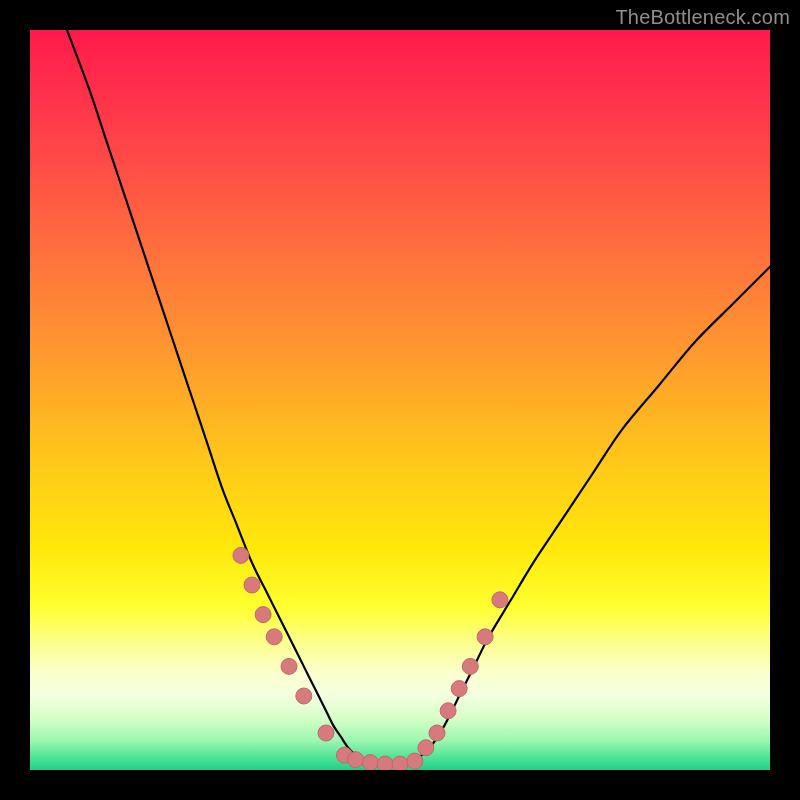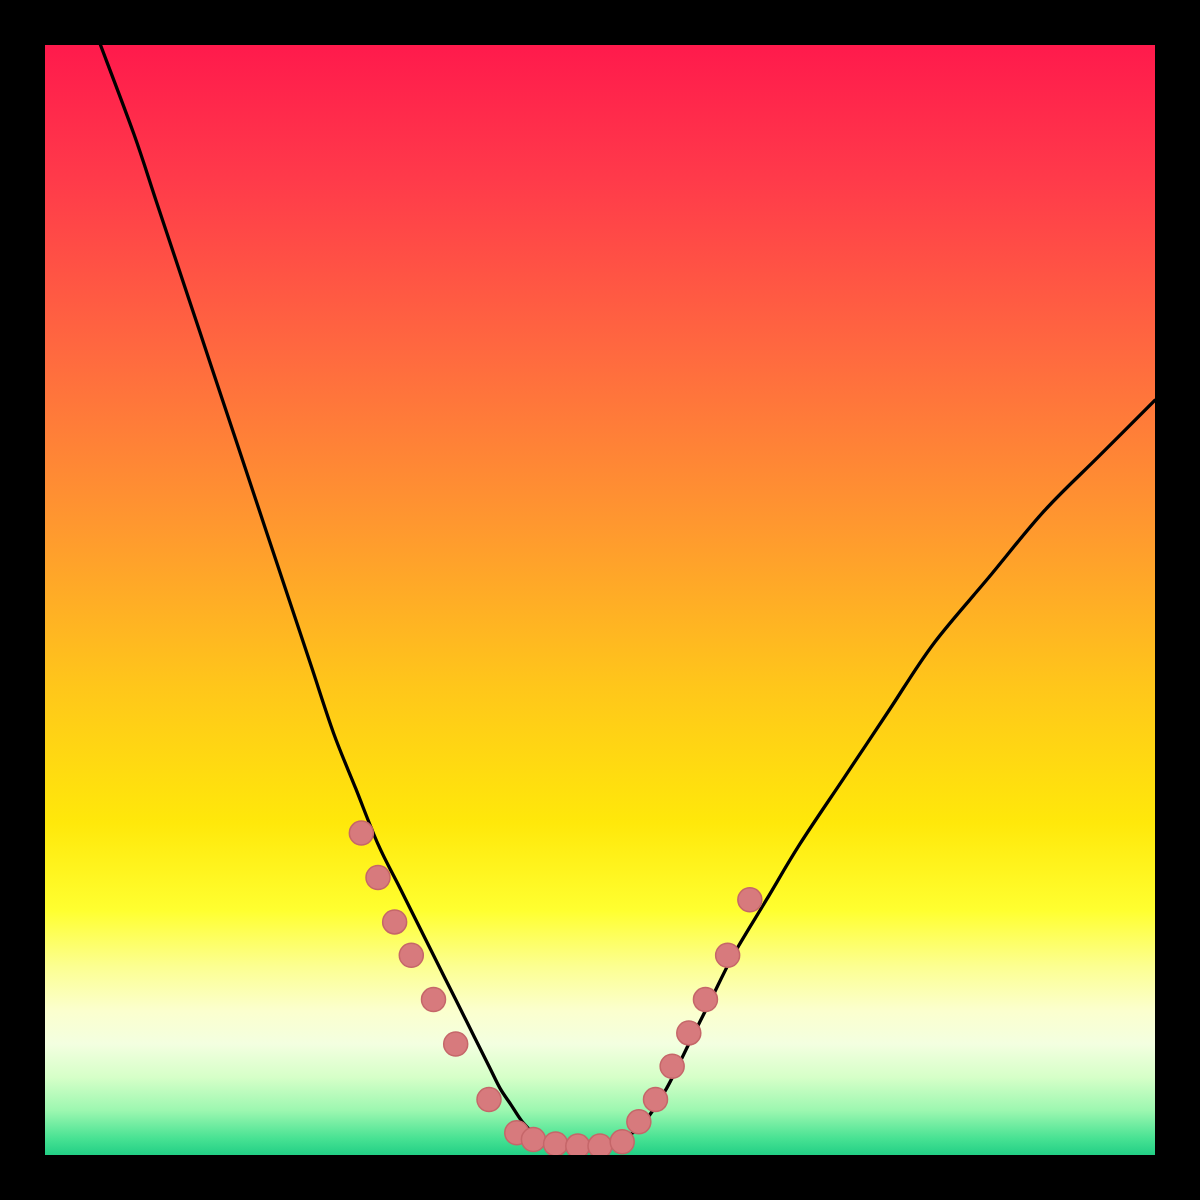--- a/index.html
+++ b/index.html
@@ -43,20 +43,21 @@
     left: 0; top: 0;
     width: 740px;
     height: 740px;
     overflow: visible;
   }
 </style>
 </head>
 <body>
 
 <div class="stage">
+  <div class="watermark">TheBottleneck.com</div>
   <div class="plot">
     <svg class="gradient" viewBox="0 0 740 740" preserveAspectRatio="none">
       <defs>
         <linearGradient id="bg" x1="0" y1="0" x2="0" y2="1">
             <stop offset="0.00%" stop-color="#ff1a4c"></stop>
             <stop offset="12.00%" stop-color="#ff3a4a"></stop>
             <stop offset="28.00%" stop-color="#ff6a3f"></stop>
             <stop offset="44.00%" stop-color="#ff9a2e"></stop>
             <stop offset="58.00%" stop-color="#ffc71a"></stop>
             <stop offset="70.00%" stop-color="#ffe80a"></stop>

